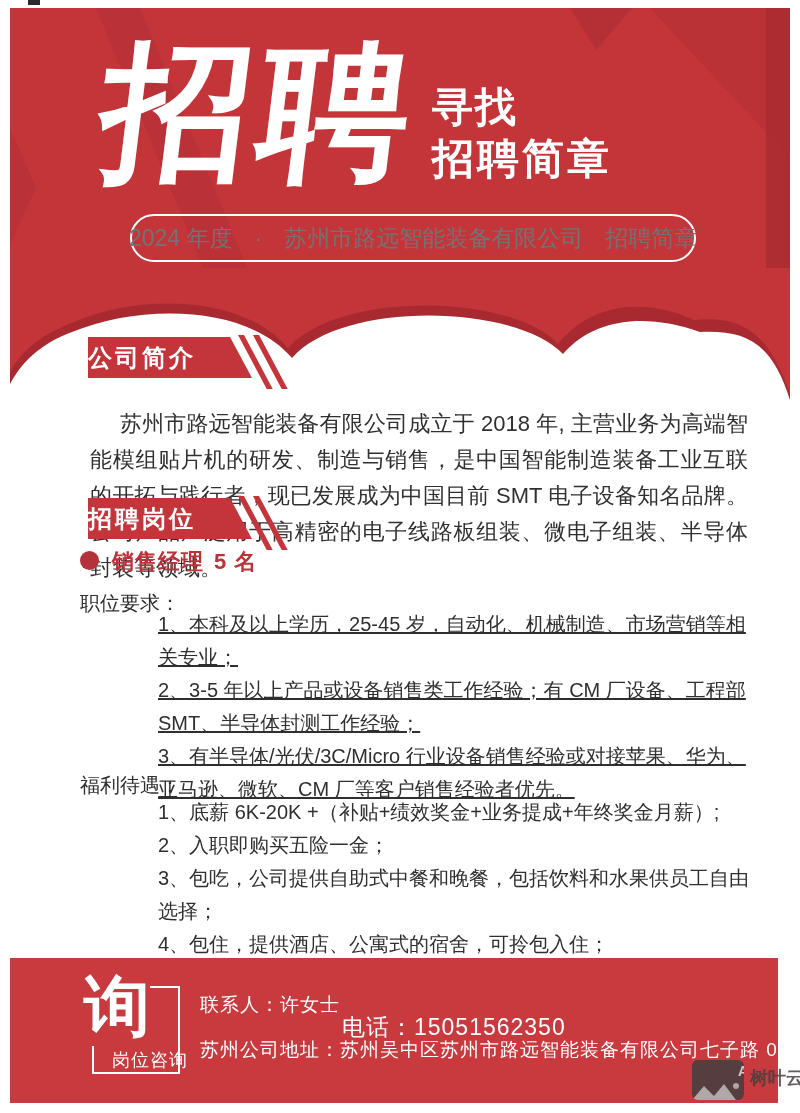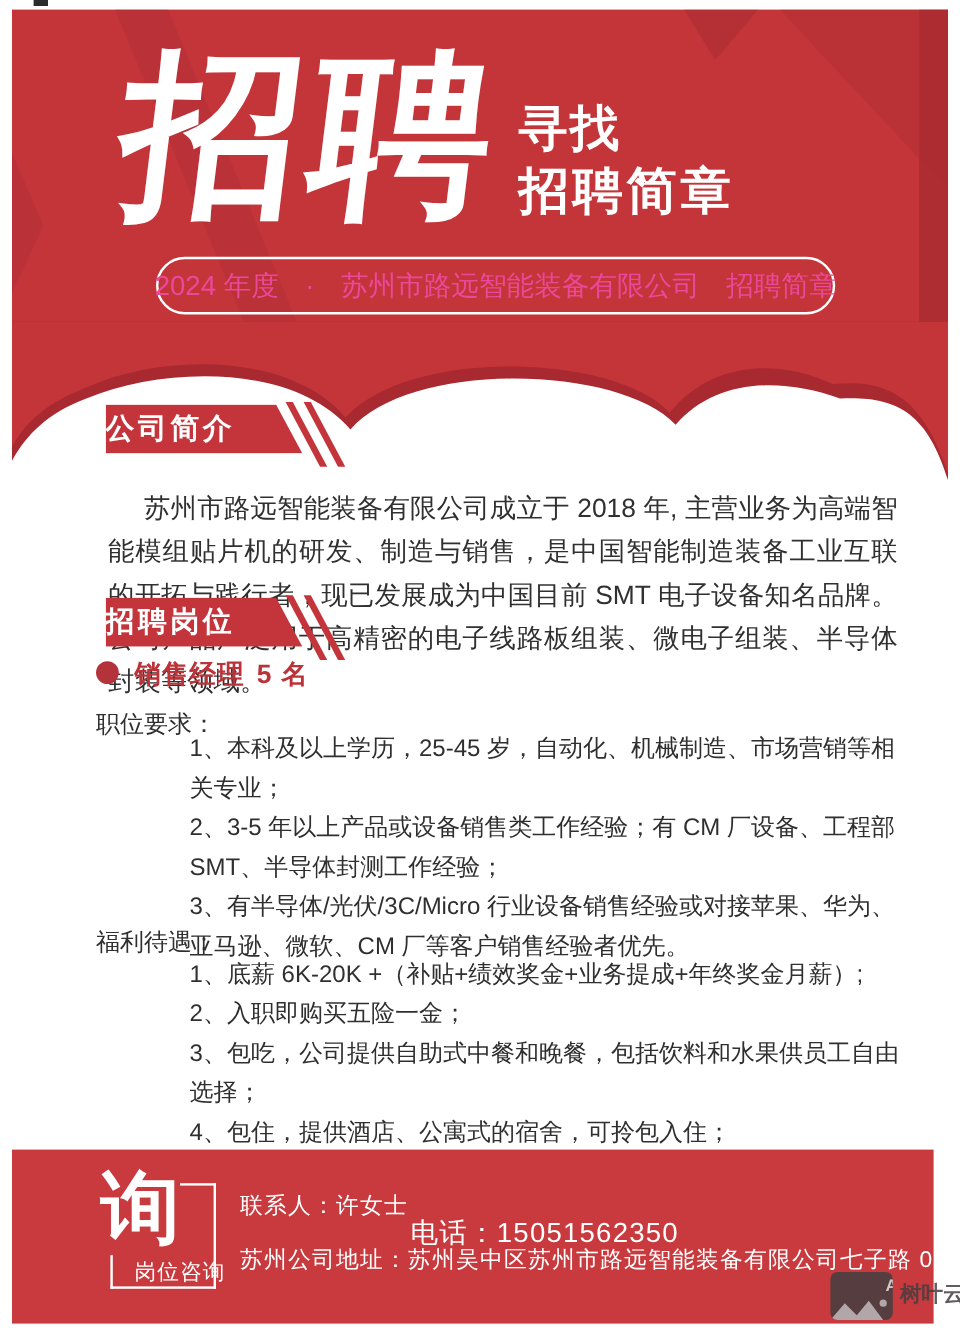--- a/index.html
+++ b/index.html
@@ -18,21 +18,21 @@
     left:102px;top:34px;color:#ffffff;font-size:150px;font-weight:800;
     letter-spacing:8px;transform:skewX(-7deg);line-height:1.05;z-index:3;
   }
   .sub-line1{left:432px;top:80px;display:flex;align-items:center;gap:14px;z-index:3;}
   .sub-find{color:#fff;font-size:41px;font-weight:800;letter-spacing:2px;}
   .sub-recruit{color:#fff;font-size:36px;font-weight:800;letter-spacing:3px;}
   .sub-line2{left:432px;top:131px;color:#fff;font-size:42px;font-weight:800;letter-spacing:3px;z-index:3;}
 
   .banner{
     left:130px;top:214px;width:566px;height:48px;border:2px solid #ffffff;border-radius:26px;
-    display:flex;align-items:center;justify-content:center;gap:22px;color:#ec4899;
+    display:flex;align-items:center;justify-content:center;gap:22px;color:#737373;
     font-size:23px;font-weight:500;z-index:3;box-sizing:border-box;white-space:nowrap;
   }
 
   .top-artifact{left:28px;top:0;width:12px;height:5px;background:#2b2b2b;}
 
   
   .section-label{
     width:164px;height:41px;background:#c4343b;color:#ffffff;
     clip-path:polygon(0 0, calc(100% - 22px) 0, 100% 100%, 0 100%);
     font-size:24px;font-weight:600;letter-spacing:3px;line-height:41px;
@@ -45,21 +45,21 @@
   .s2a{left:238px;top:496px;} .s2b{left:253px;top:496px;}
 
   
   .intro-par{
     left:90px;top:384px;width:658px;color:#303030;font-size:22px;line-height:36px;
     text-align:justify;text-indent:30px;
   }
   .bullet-dot{left:80px;top:551px;width:19px;height:19px;border-radius:50%;background:#b4323a;}
   .position-line{left:112px;top:547px;display:flex;gap:10px;color:#bb3238;font-size:22px;font-weight:600;letter-spacing:1px;align-items:flex-end;}
   .req-label{left:80px;top:590px;color:#2f2f2f;font-size:20px;}
-  .req-list{left:158px;top:608px;width:600px;color:#2f2f2f;font-size:20px;line-height:33px;}
+  .req-list{left:158px;top:608px;width:600px;color:#2f2f2f;font-size:20px;line-height:33px;text-decoration:underline;}
   .ben-label{left:80px;top:772px;color:#2f2f2f;font-size:20px;}
   .ben-list{left:158px;top:796px;width:600px;color:#2f2f2f;font-size:20px;line-height:33px;}
   .req-list div,.ben-list div{margin:0;}
 
   
   .footer-block{left:10px;top:958px;width:768px;height:145px;background:#c83a3e;}
   .inq-char{left:84px;top:970px;color:#ffffff;font-size:66px;font-weight:600;z-index:3;line-height:1.1;}
   .bracket-tr{left:150px;top:986px;width:28px;height:86px;border-top:2px solid #fff;border-right:2px solid #fff;}
   .bracket-bl{left:92px;top:1046px;width:86px;height:26px;border-left:2px solid #fff;border-bottom:2px solid #fff;}
   .inq-label{left:100px;top:1048px;color:#ffffff;font-size:18px;letter-spacing:1px;margin-left:12px;}

